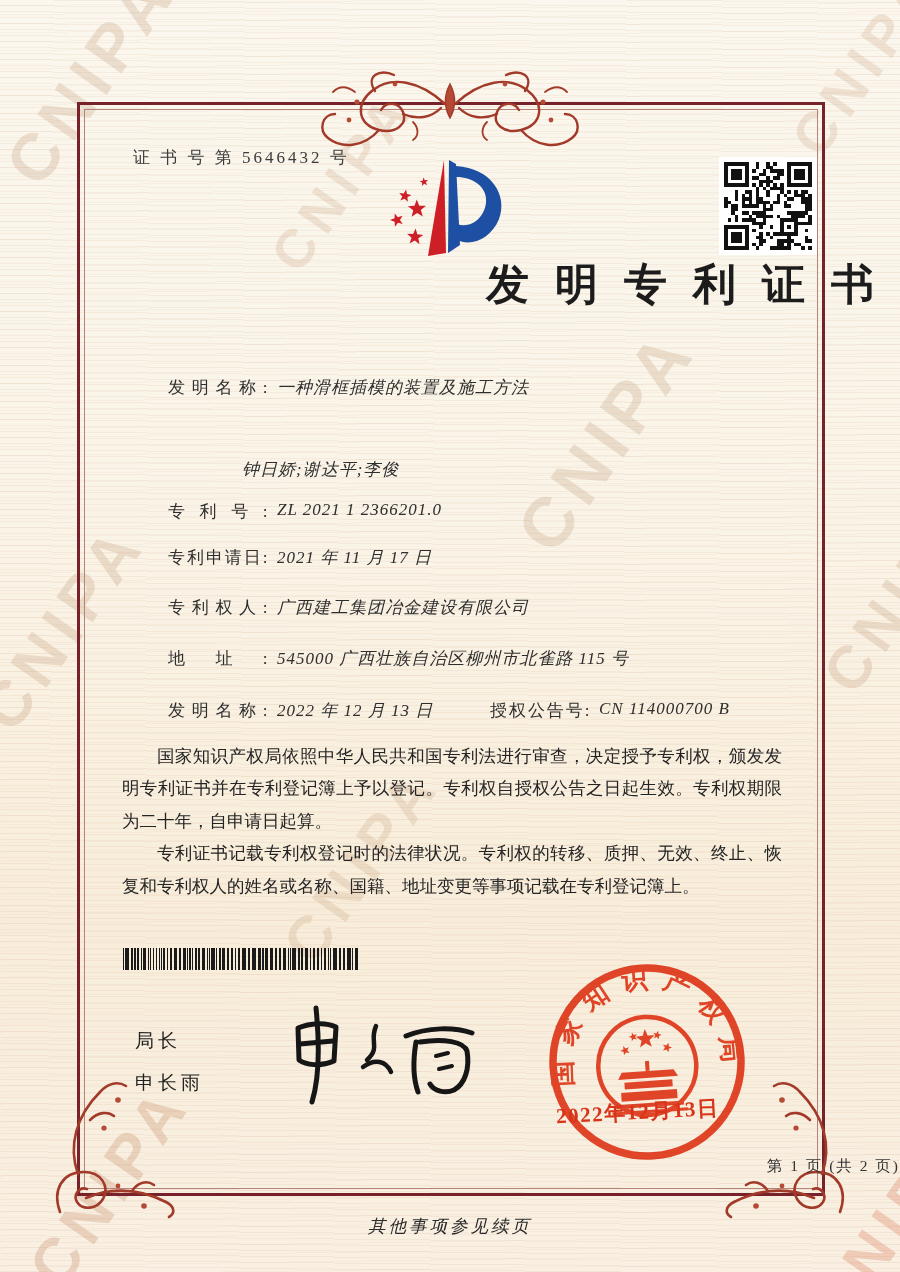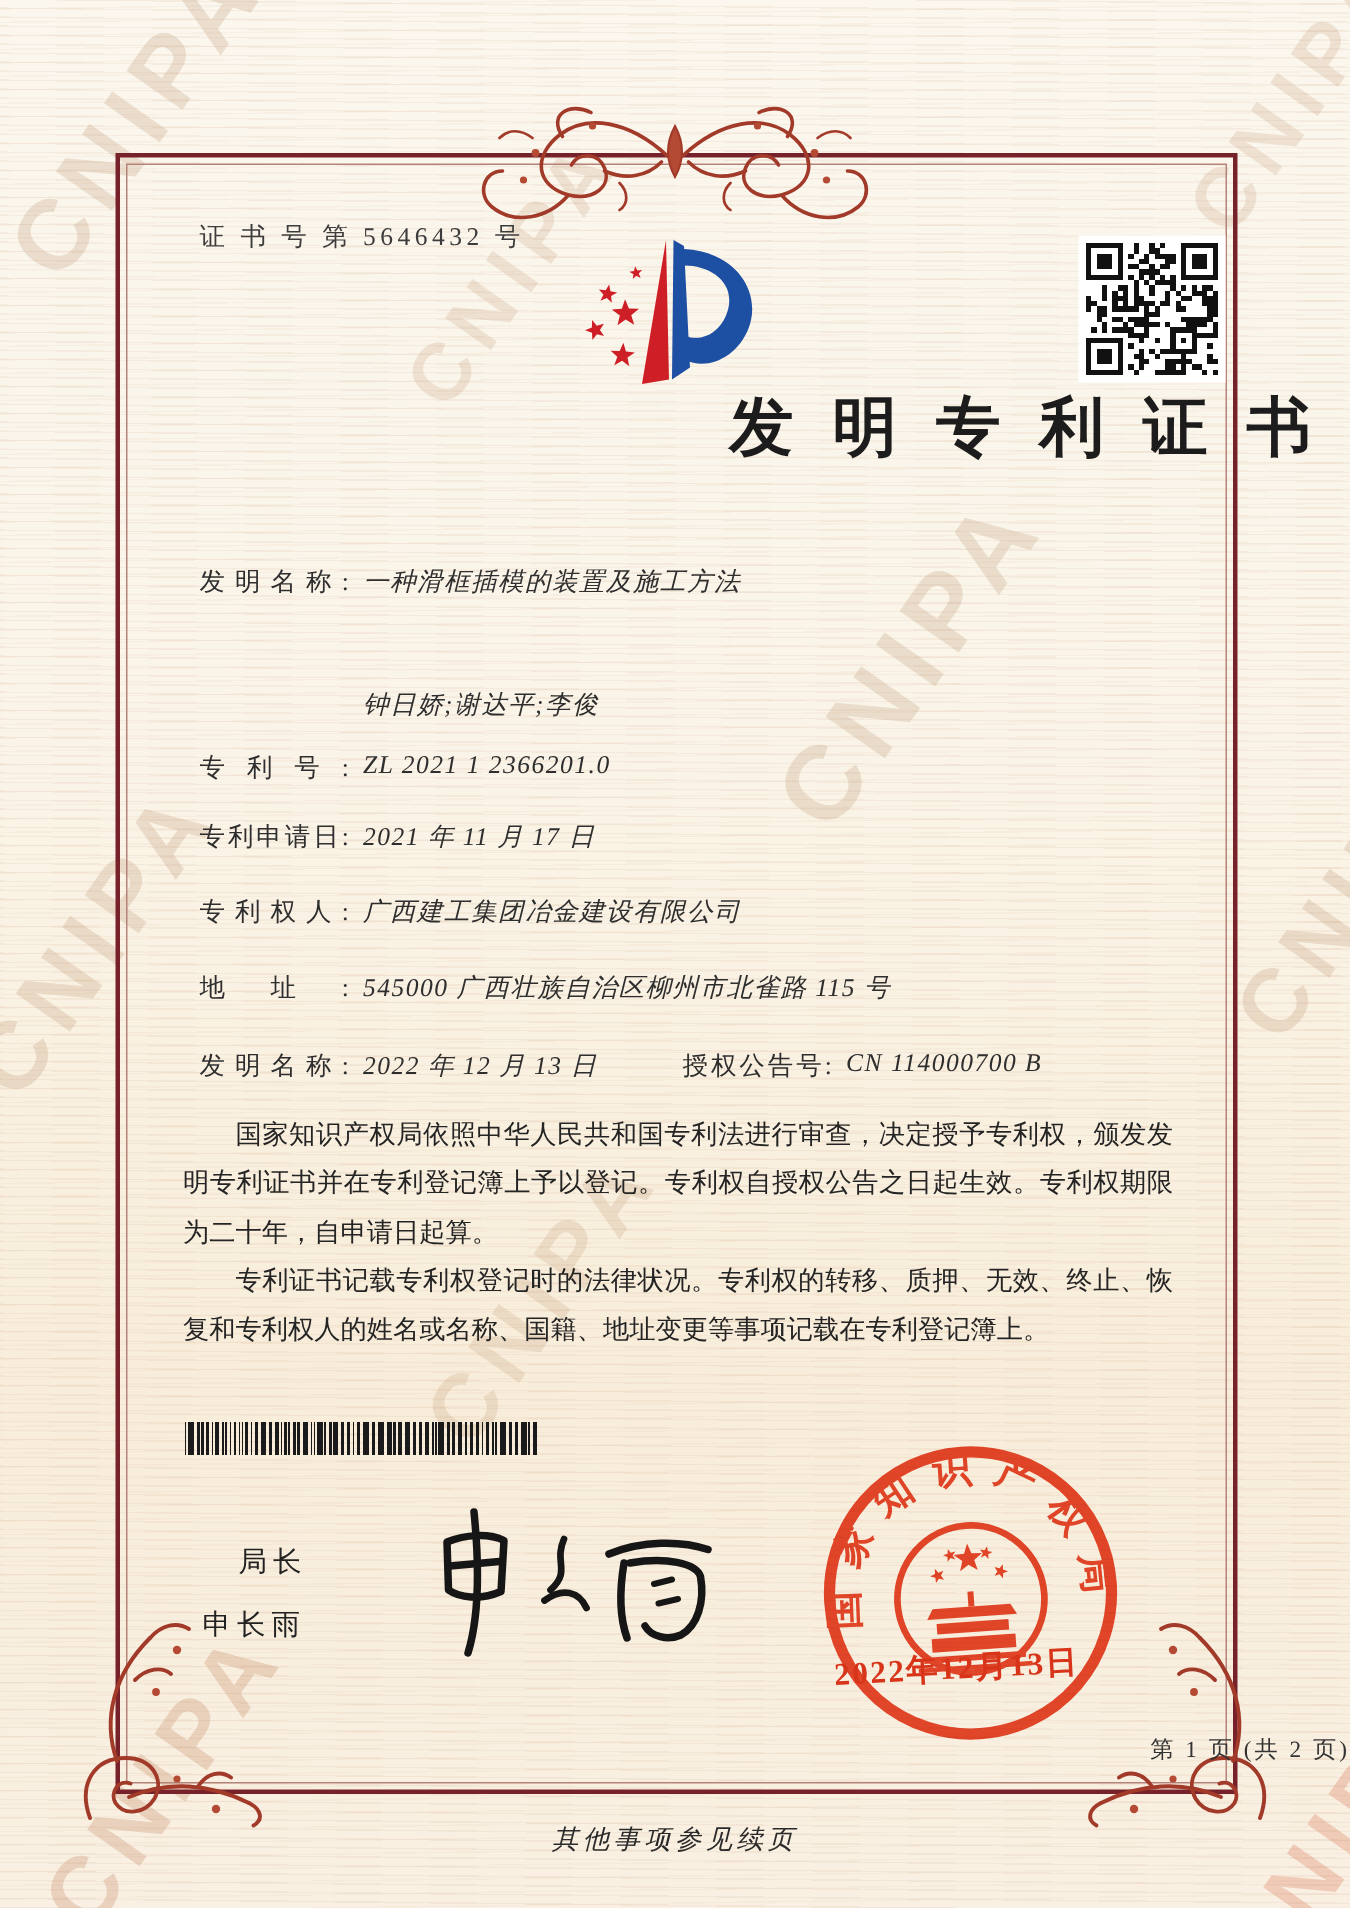--- a/index.html
+++ b/index.html
@@ -35,34 +35,34 @@
   .cert-no{position:absolute;left:133px;top:146px;font-size:17px;letter-spacing:3px;color:#3c3c3c;text-align:right;}
 
   .logo{position:absolute;left:352px;top:150px;width:162px;height:118px;}
   .qr{position:absolute;left:719px;top:157px;width:98px;height:98px;background:#fff;padding:5px;box-sizing:border-box;}
 
   .title{position:absolute;left:0;right:0;top:256px;text-align:right;
     font-size:43px;font-weight:bold;color:#1c1c1c;letter-spacing:26px;text-indent:26px;}
 
   .frow{position:absolute;left:133px;font-size:17px;color:#2e2e2e;letter-spacing:0.5px;white-space:nowrap;}
   .flabel{display:inline-block;width:100px;text-align:justify;text-align-last:justify;
-    vertical-align:top;margin-right:9px;}
+    vertical-align:top;margin-right:9px;margin-left:35px;}
   .fvalue{letter-spacing:1px;font-style:italic;}
   .r-name{top:376px;} .r-inv{top:428px;} .r-inv2{top:458px;left:242px;}
   .r-pno{top:500px;} .r-fdate{top:546px;} .r-pat{top:596px;}
   .r-addr{top:647px;} .r-grant{top:699px;}
   .grant2{position:absolute;left:322px;top:0;white-space:nowrap;}
 
   .body-text{position:absolute;left:122px;top:740px;width:660px;
     font-size:17.5px;line-height:1.85;color:#242424;text-align:justify;}
   .body-text p{margin:0;text-indent:2em;}
 
   .barcode{position:absolute;left:123px;top:948px;width:236px;height:22px;}
 
-  .sig-role{position:absolute;left:135px;top:1028px;font-size:19px;color:#222;letter-spacing:4px;margin-left:24px;}
+  .sig-role{position:absolute;left:135px;top:1028px;font-size:19px;color:#222;letter-spacing:4px;}
   .sig-name{position:absolute;left:135px;top:1070px;font-size:19px;color:#222;letter-spacing:4px;}
   .signature{position:absolute;left:248px;top:998px;width:232px;height:118px;}
 
   .seal{position:absolute;left:544px;top:959px;width:206px;height:206px;
     transform:rotate(-4deg);opacity:0.93;mix-blend-mode:multiply;}
   .seal-date{position:absolute;left:556px;top:1098px;font-size:21px;font-weight:bold;
     color:#d8341a;letter-spacing:1.5px;transform:rotate(-3deg);white-space:nowrap;}
 
   .page-no{position:absolute;left:0;right:0;top:1156px;text-align:right;font-size:15.5px;color:#333;letter-spacing:2px;}
   .note{position:absolute;left:0;right:0;top:1214px;text-align:center;font-size:17.5px;color:#2a2a2a;letter-spacing:3px;font-style:italic;}

